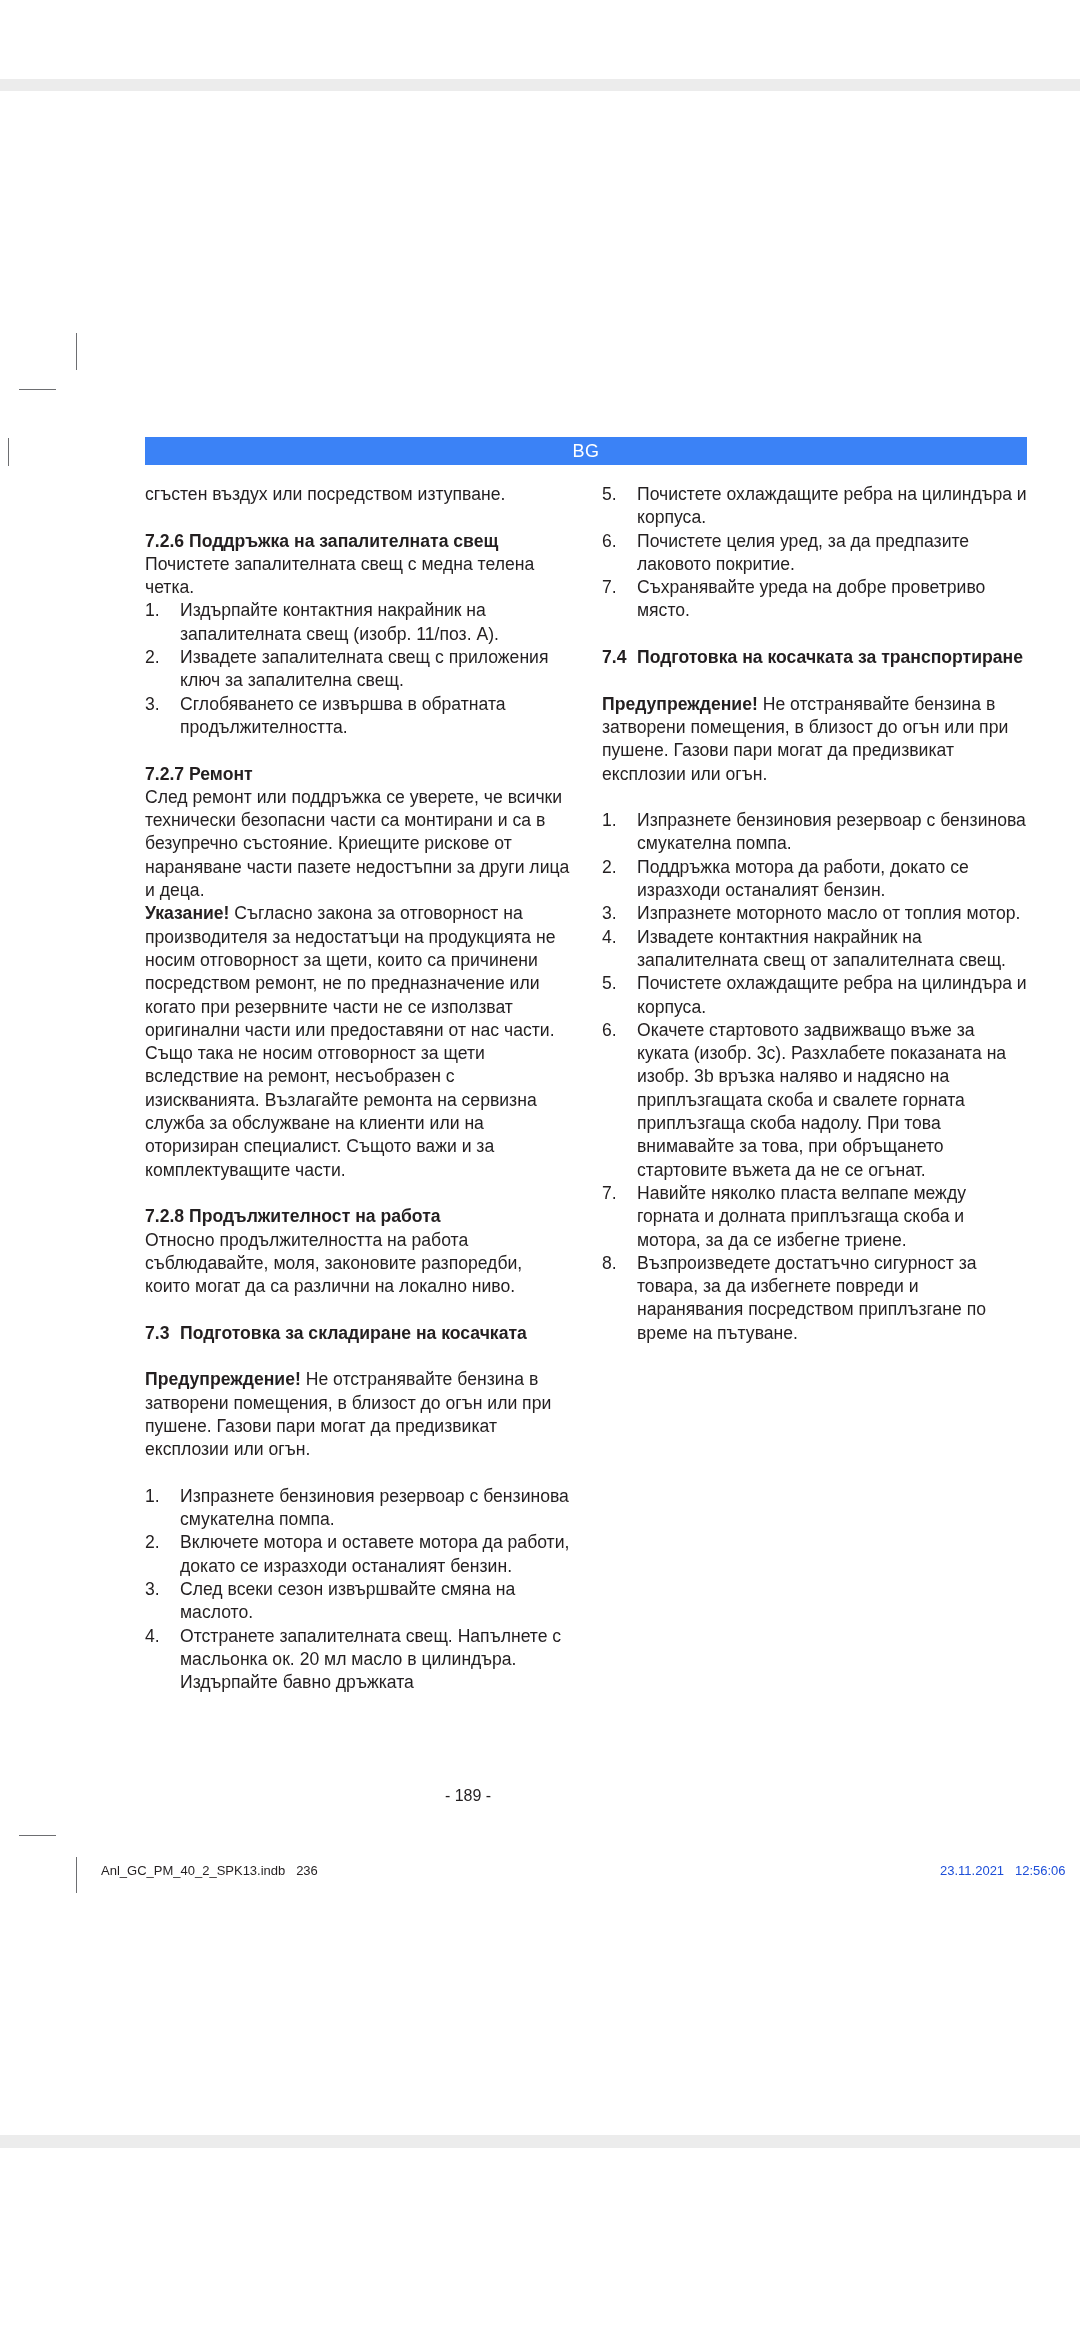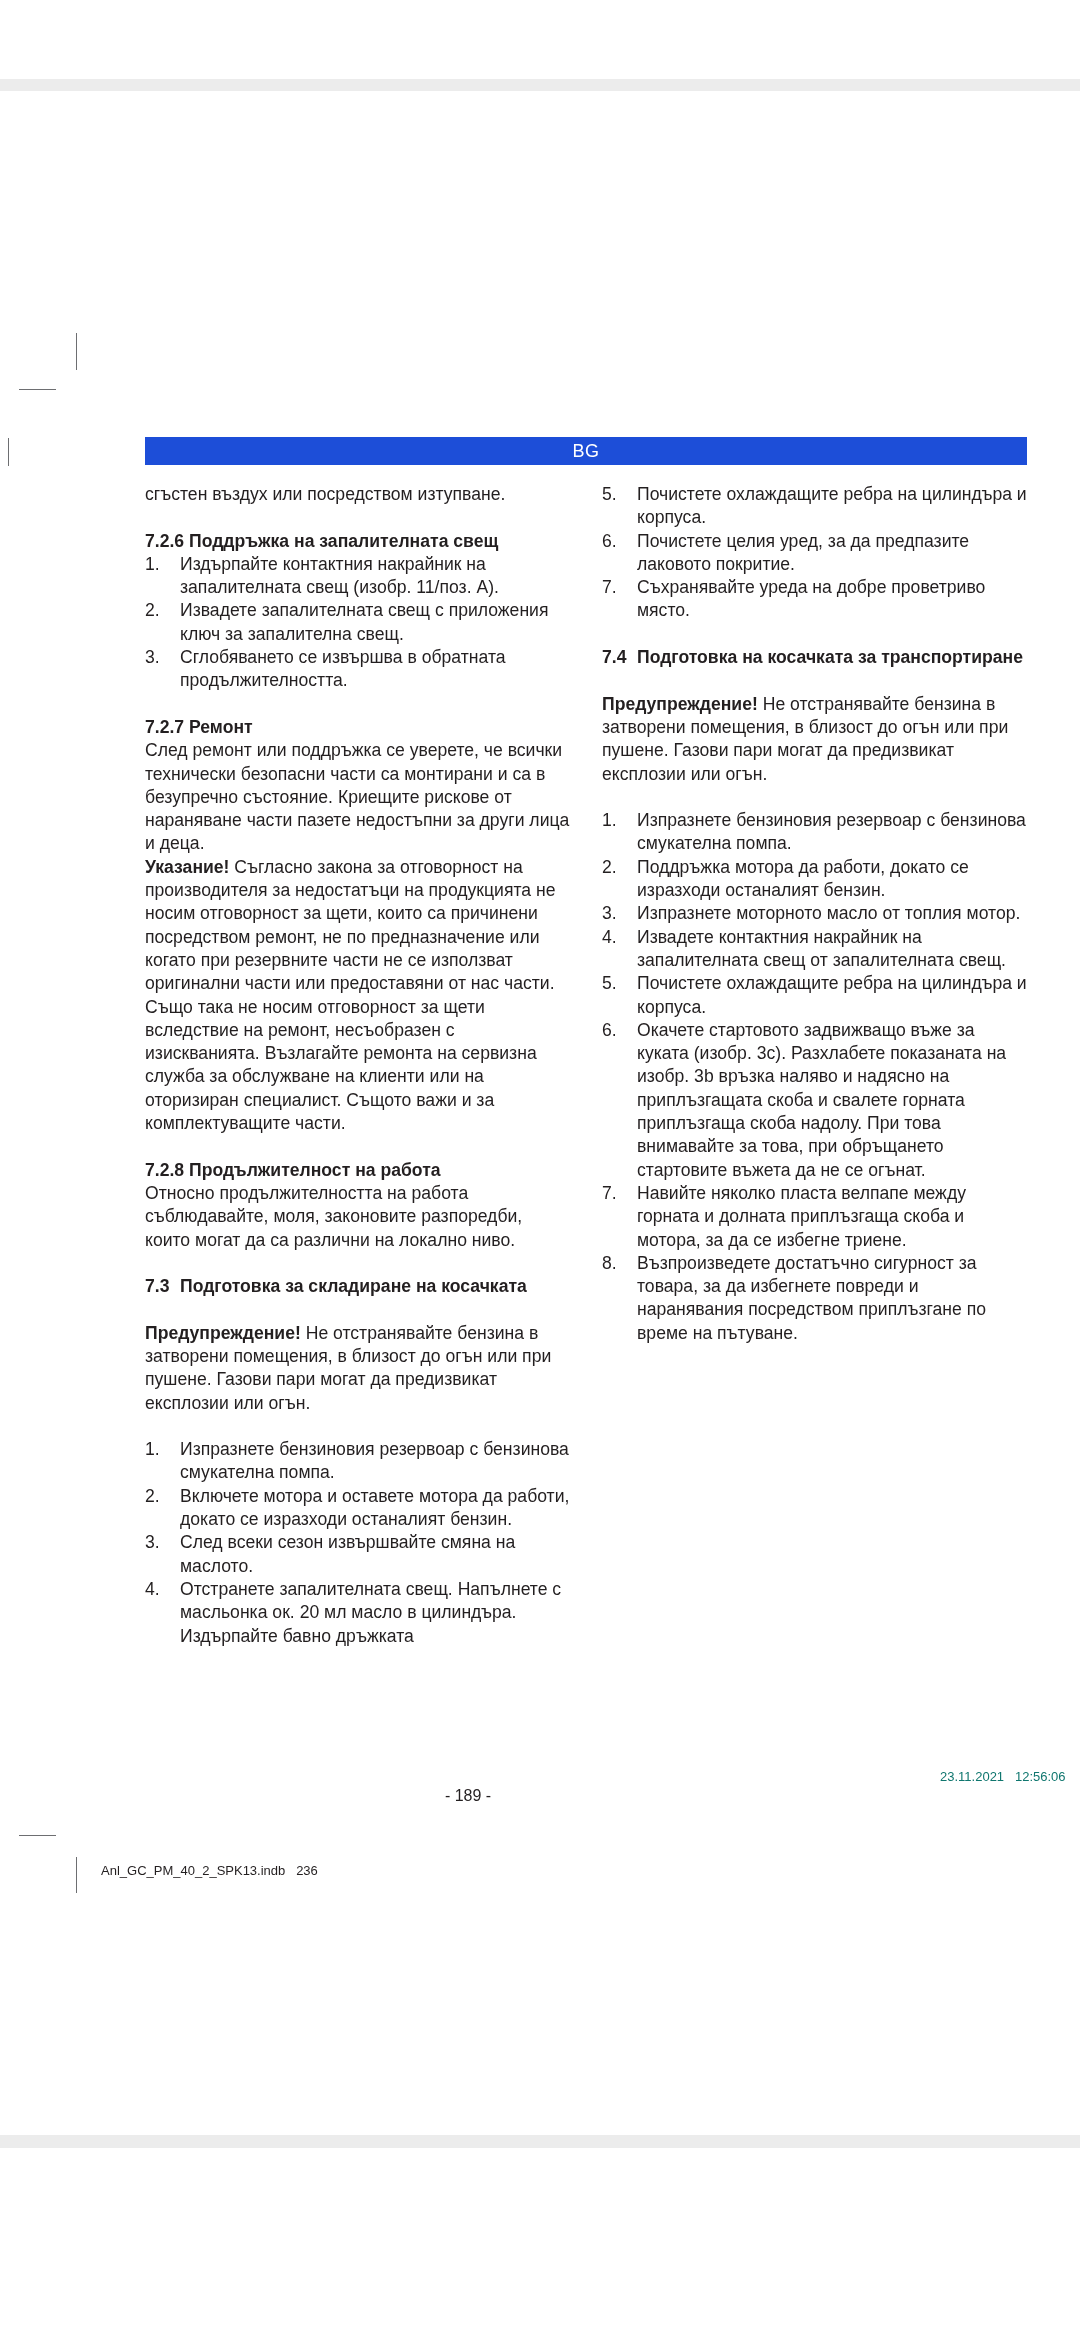--- a/index.html
+++ b/index.html
@@ -10,21 +10,21 @@
   .band-bottom { top:2135px; height:13px; }
 
   .crop { position:absolute; background:#6d6e71; }
   .crop-v1 { left:76px; top:333px; width:1px; height:37px; }
   .crop-h1 { left:19px; top:389px; width:37px; height:1px; }
   .crop-v2 { left:8px; top:438px; width:1px; height:28px; }
   .crop-h2 { left:19px; top:1835px; width:37px; height:1px; }
   .crop-v3 { left:76px; top:1857px; width:1px; height:36px; }
 
   .lang-bar { position:absolute; left:145px; top:437px; width:882px; height:28px;
-              background:#1d4ed8; color:#ffffff; text-align:center;
+              background:#3b82f6; color:#ffffff; text-align:center;
               font-size:18px; line-height:28px; letter-spacing:0.5px; }
 
   .col { position:absolute; top:483px; font-size:17.6px; line-height:23.3px; }
   .col-left { left:145px; width:425px; }
   .col-right { left:602px; width:425px; }
 
   .p { margin:0; }
   .gap { height:23.3px; }
   .h { font-weight:bold; margin:0; }
   .h-num { display:flex; }
@@ -33,40 +33,41 @@
 
   ol.steps { list-style:none; margin:0; padding:0; }
   ol.steps li { display:flex; margin:0; }
   ol.steps li .n { width:35px; flex:none; }
   ol.steps li .t { flex:1; }
   .cont { padding-left:35px; }
 
   .page-num { position:absolute; left:0; width:936px; top:1787px;
               text-align:center; font-size:16px; }
   .footer-left { position:absolute; left:101px; top:1863px; font-size:13px; color:#231f20; }
-  .footer-right { position:absolute; left:940px; top:1769px; font-size:13px; color:#0f766e; white-space:nowrap; }
+  .footer-right { position:absolute; left:940px; top:1863px; font-size:13px; color:#1d4ed8; white-space:nowrap; }
 </style>
 </head>
 <body>
 
 <div class="band band-top"></div>
 
 <div class="crop crop-v1"></div>
 <div class="crop crop-h1"></div>
 <div class="crop crop-v2"></div>
 
 <div class="lang-bar">
   <span>BG</span>
 </div>
 
 <div class="col col-left">
   <p class="p">сгъстен въздух или посредством изтупване.</p>
   <div class="gap"></div>
 
   <p class="h">7.2.6 Поддръжка на запалителната свещ</p>
+  <p class="p">Почистете запалителната свещ с медна телена четка.</p>
   <ol class="steps">
     <li>
         <span class="n">1.</span>
         <span class="t">Издърпайте контактния накрайник на запалителната свещ (изобр. 11/поз. А).</span>
       </li>
     <li>
         <span class="n">2.</span>
         <span class="t">Извадете запалителната свещ с приложения ключ за запалителна свещ.</span>
       </li>
     <li>

